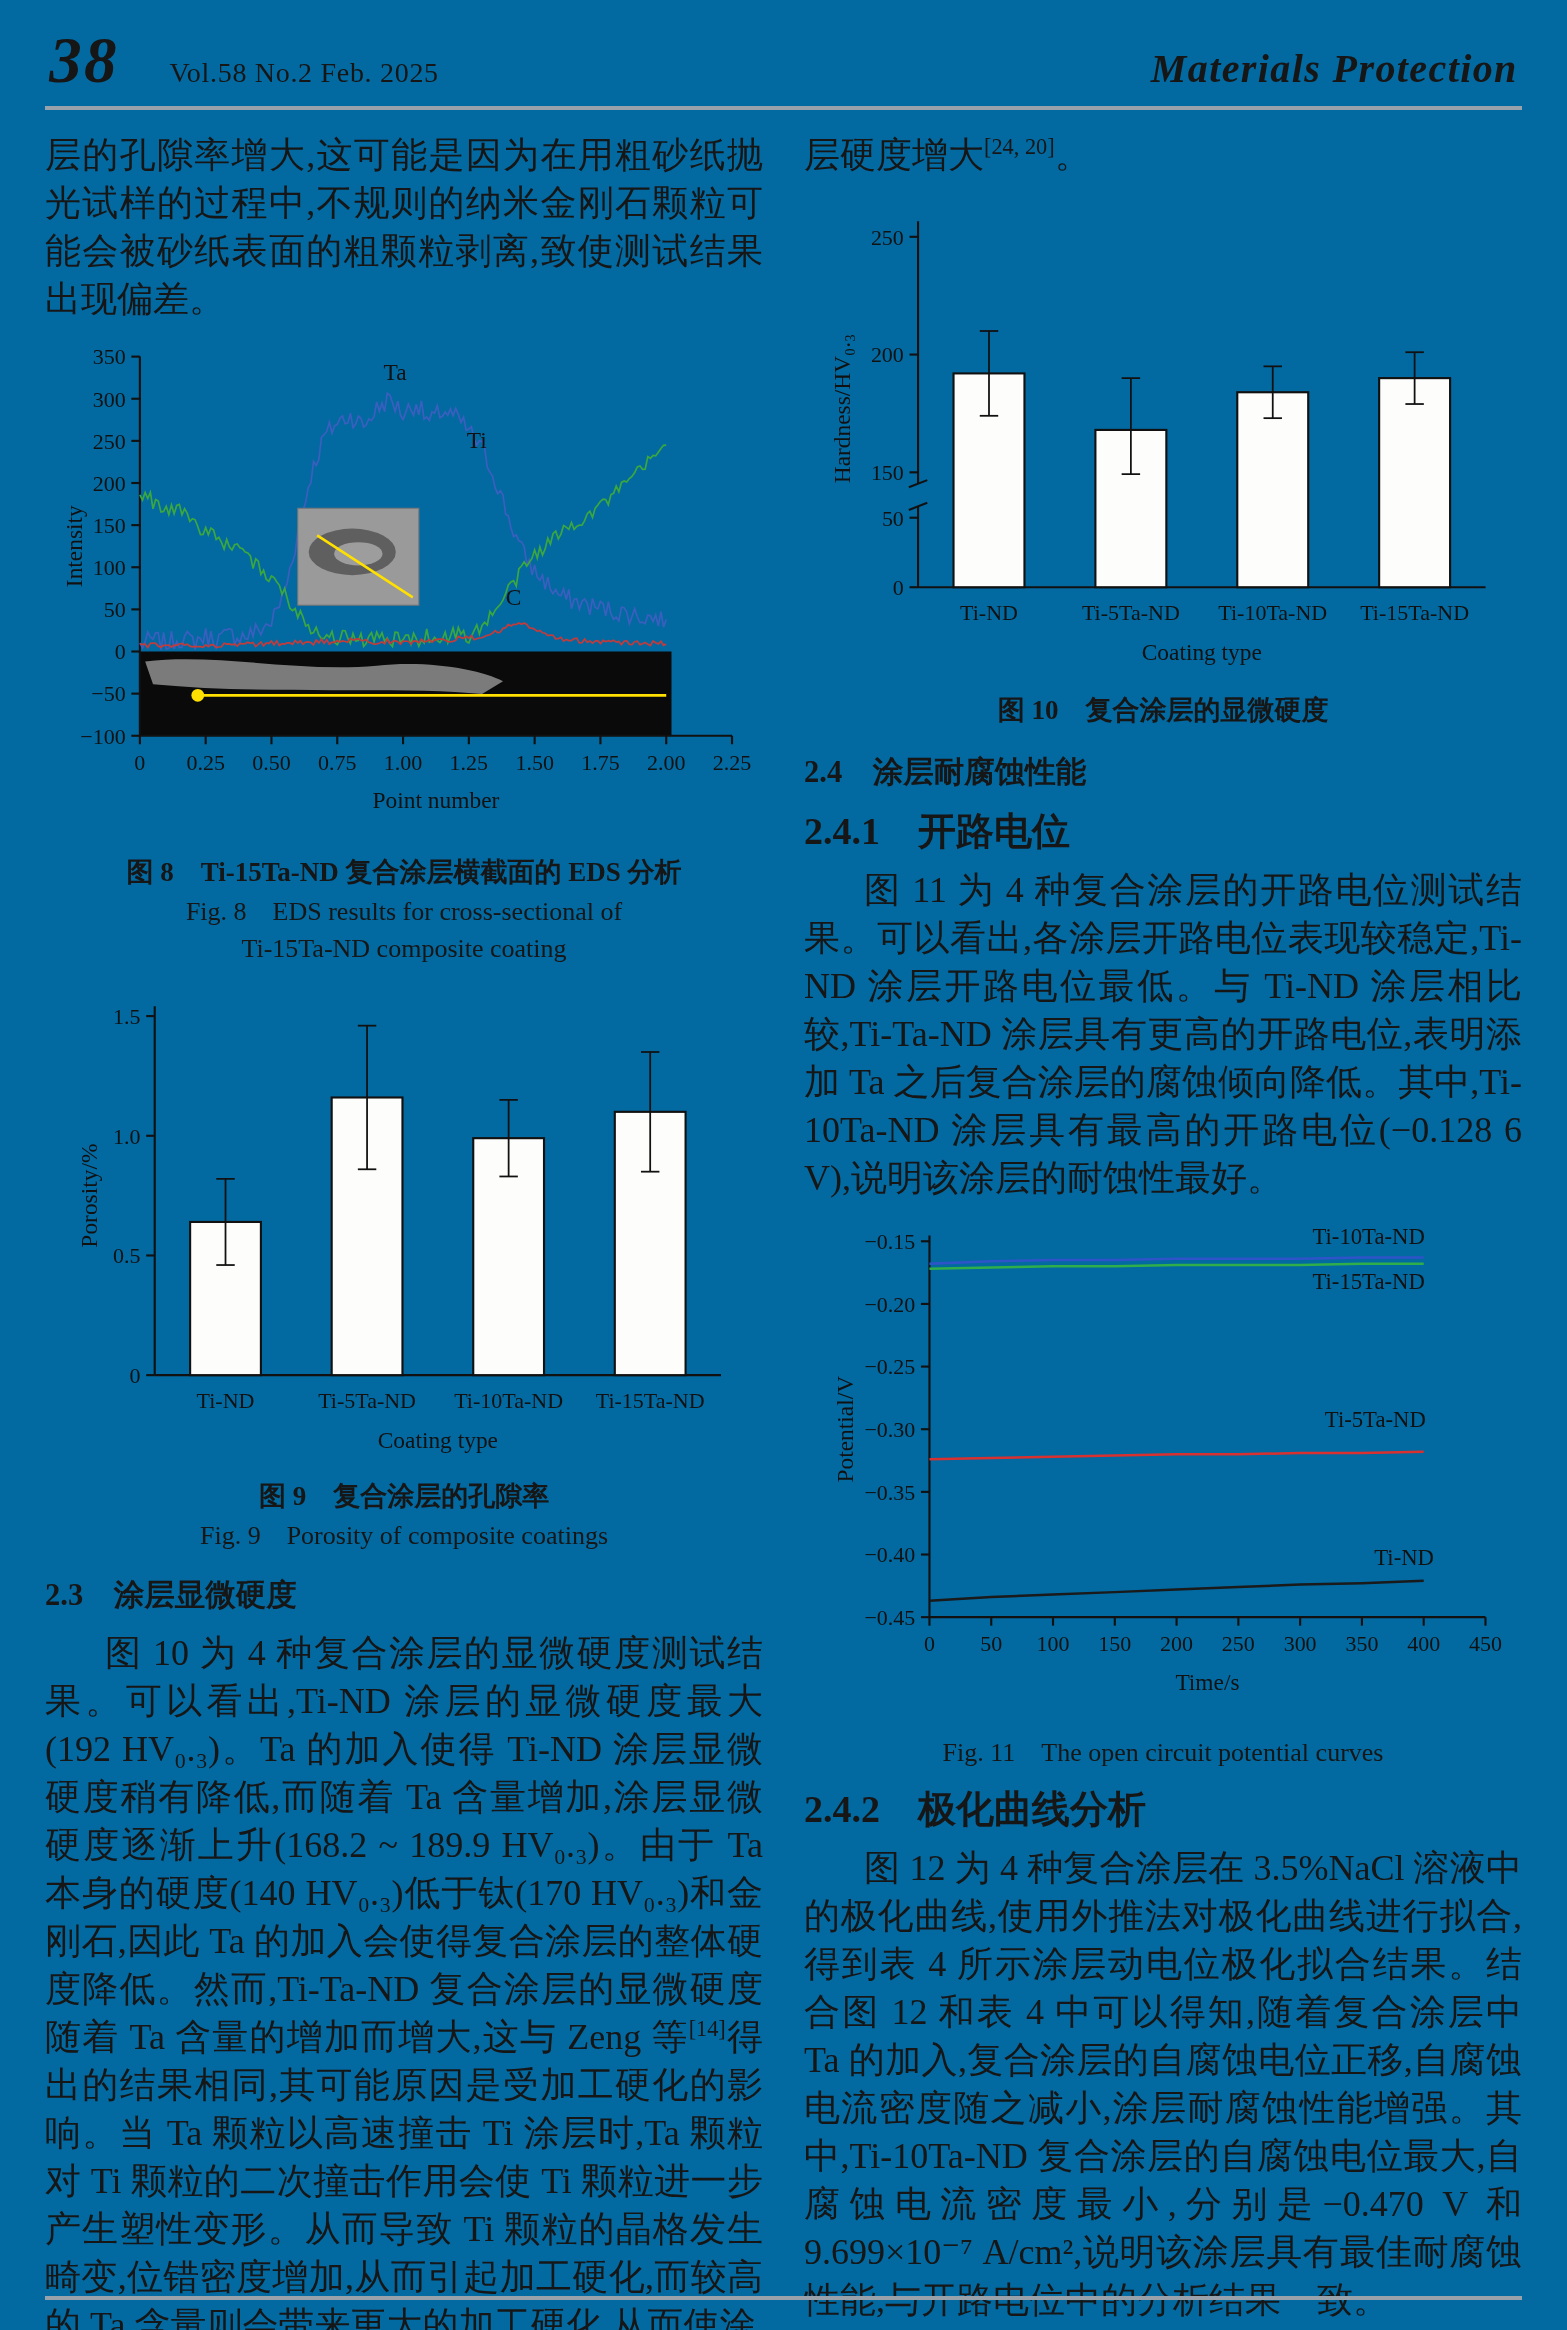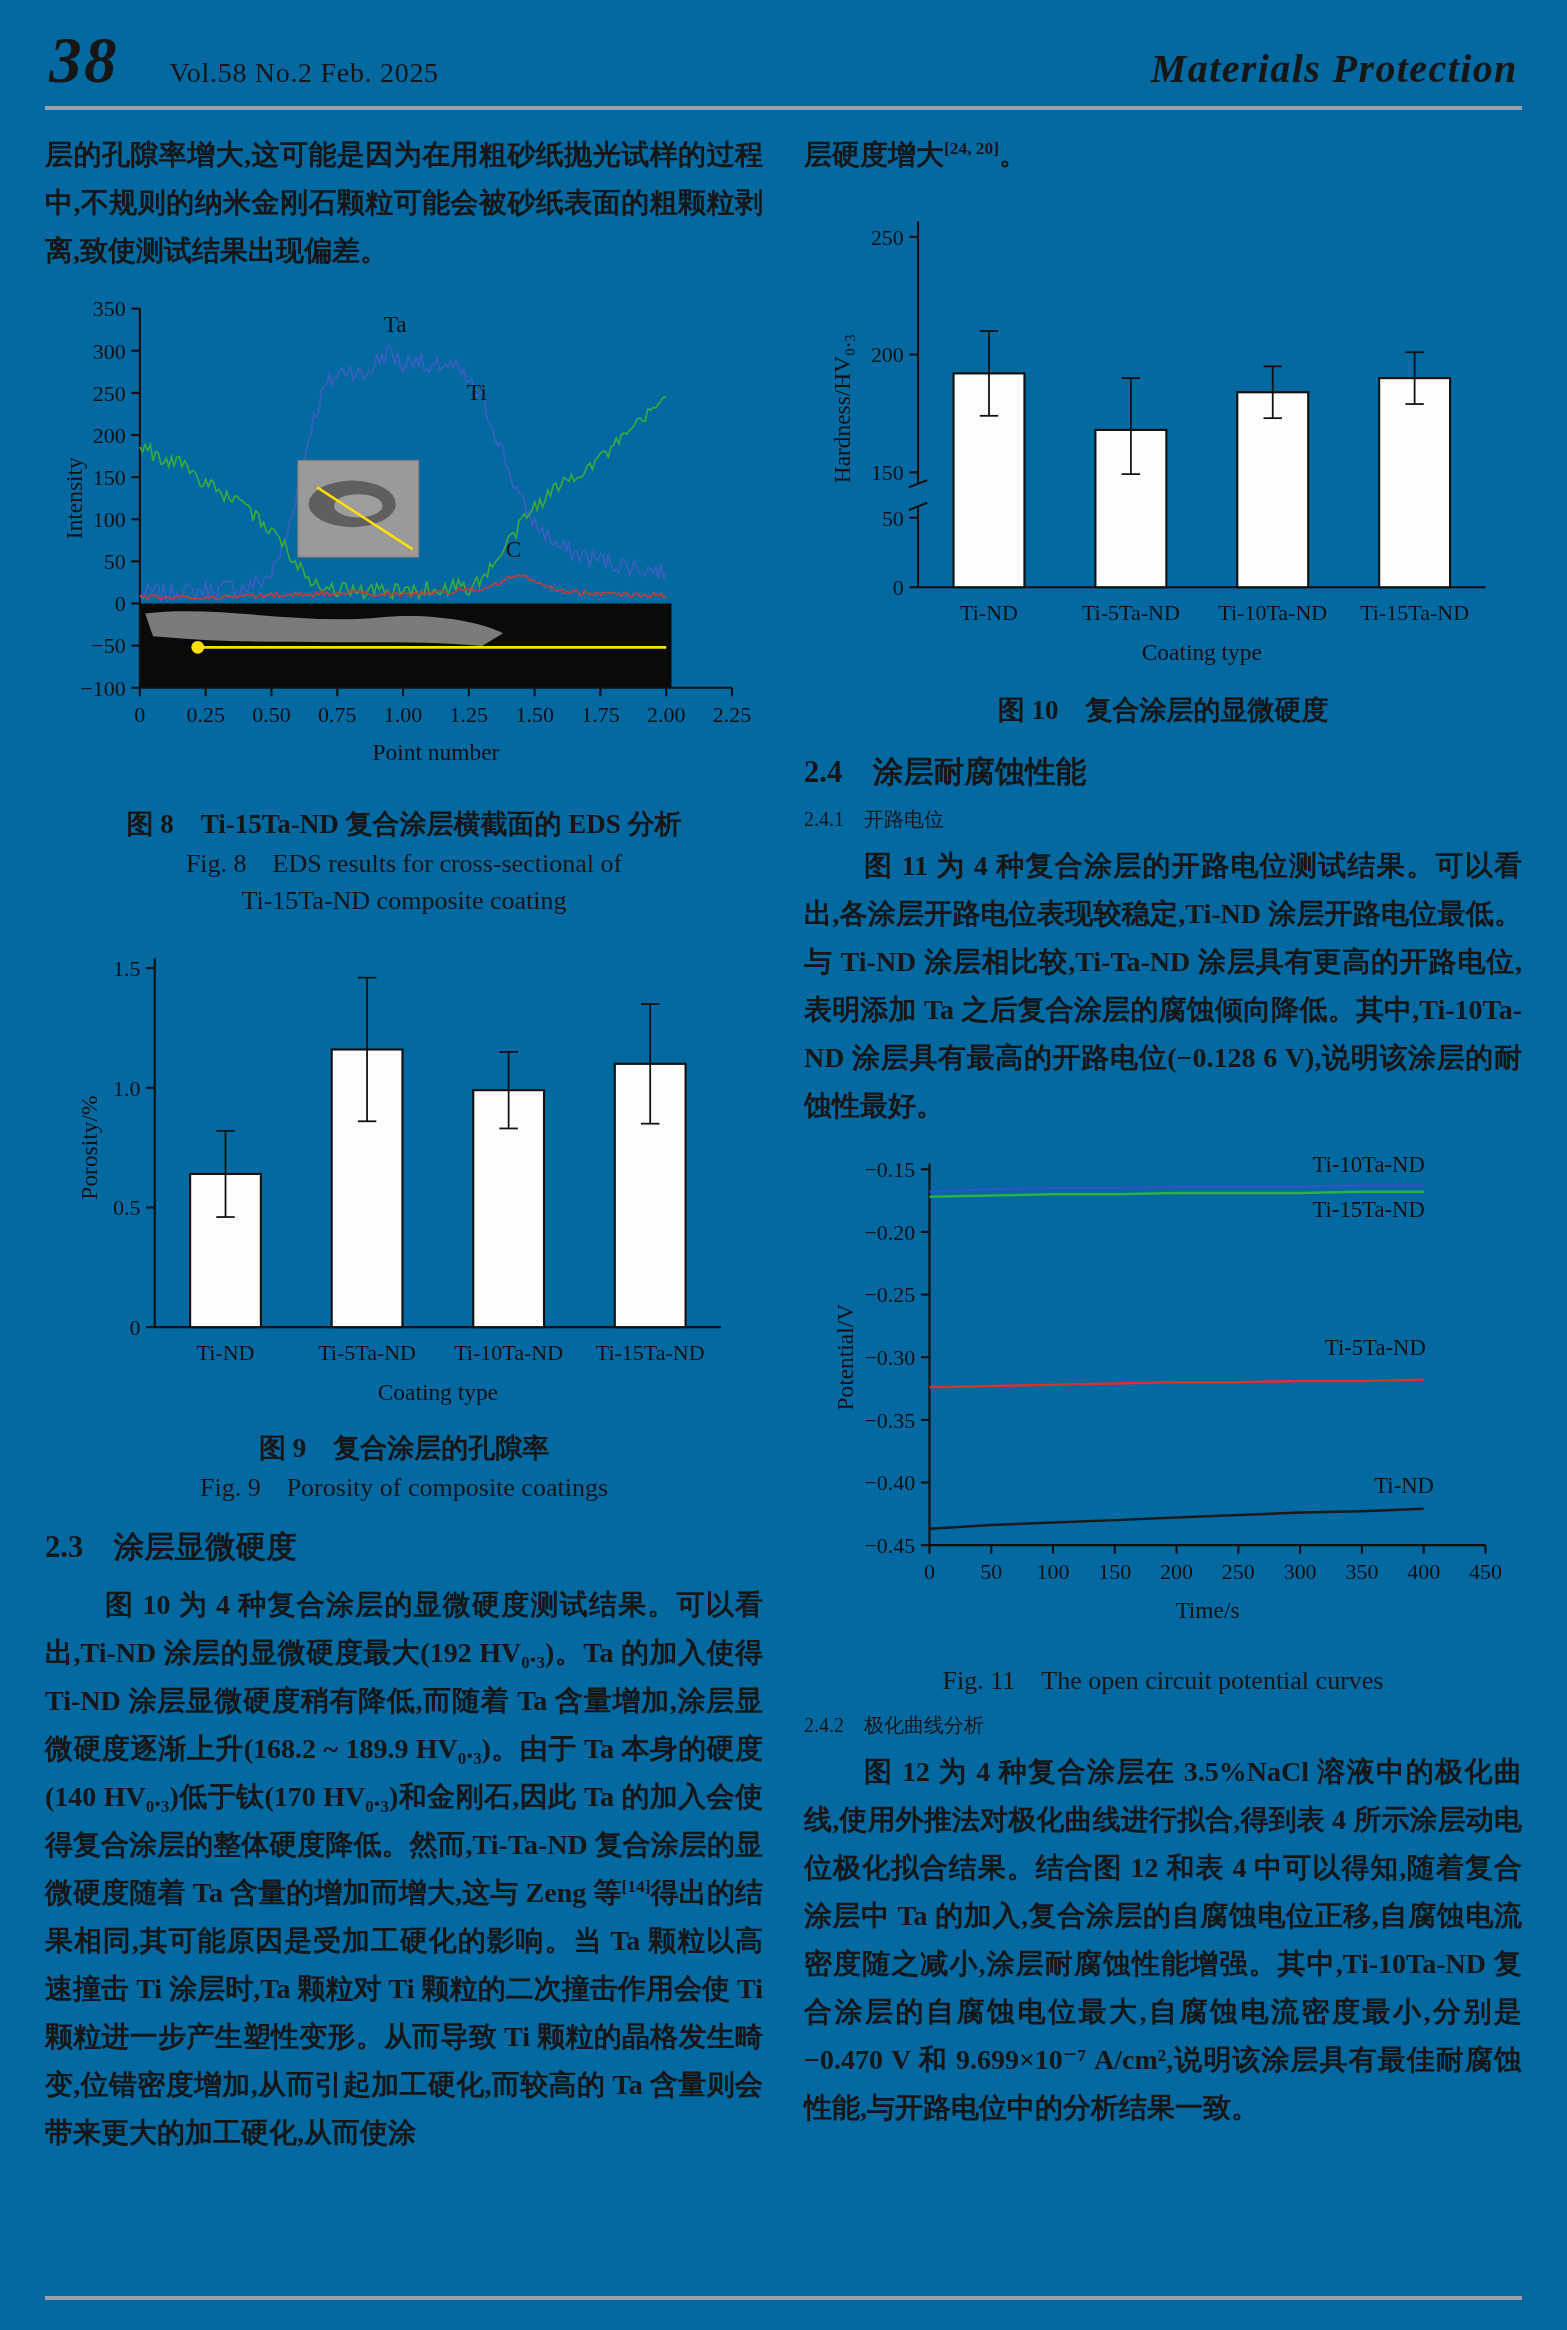--- a/index.html
+++ b/index.html
@@ -6,24 +6,24 @@
   html,body{background:#e9e9e9;}
   body{font-family:"Liberation Serif","DejaVu Serif",serif;}
   .page{width:1567px;height:2330px;background:#0369a1;color:#161616;position:relative;padding:21px 45px 0;overflow:hidden;}
   .page-header{display:flex;align-items:baseline;padding:7px 4.3px 5.7px;}
   .page-num{font-size:65px;font-weight:bold;font-style:italic;line-height:1;letter-spacing:2.1px;}
   .issue{font-size:28px;margin-left:51px;letter-spacing:0.7px;}
   .journal{margin-left:auto;font-size:40px;font-style:italic;font-weight:bold;letter-spacing:1.4px;}
   .header-rule{height:4.3px;background:#99a1ab;margin:7px 0 21px;}
   .columns{display:flex;gap:41px;}
   .col{width:720px;}
-  .body-text{font-size:28px;line-height:48px;text-align:justify;font-weight:bold;}
+  .body-text{font-size:36px;line-height:48px;text-align:justify;}
   .indent{text-indent:60px;}
   .sec-heading{font-size:30.5px;font-weight:bold;margin:21px 0 12.8px;}
-  .sub-heading{font-size:20px;font-weight:normal;margin:12.8px 0 8.5px;}
+  .sub-heading{font-size:38px;font-weight:bold;margin:12.8px 0 8.5px;}
   .fig{margin:18.5px 0 12.8px;text-align:center;}
   .chart{display:flex;justify-content:center;}
   .caption{margin-top:14px;}
   .cap-zh{font-size:27px;font-weight:bold;line-height:41px;}
   .cap-en{font-size:26px;line-height:37px;}
   .ref{font-size:0.62em;vertical-align:super;line-height:0;}
   .footer-rule{position:absolute;left:45px;right:45px;bottom:30px;height:4.3px;background:#99a1ab;}
 </style>
 </head>
 <body>

